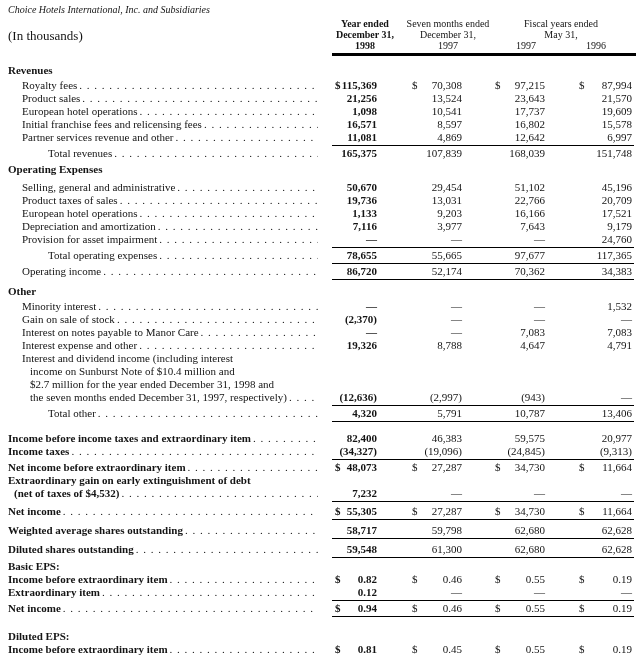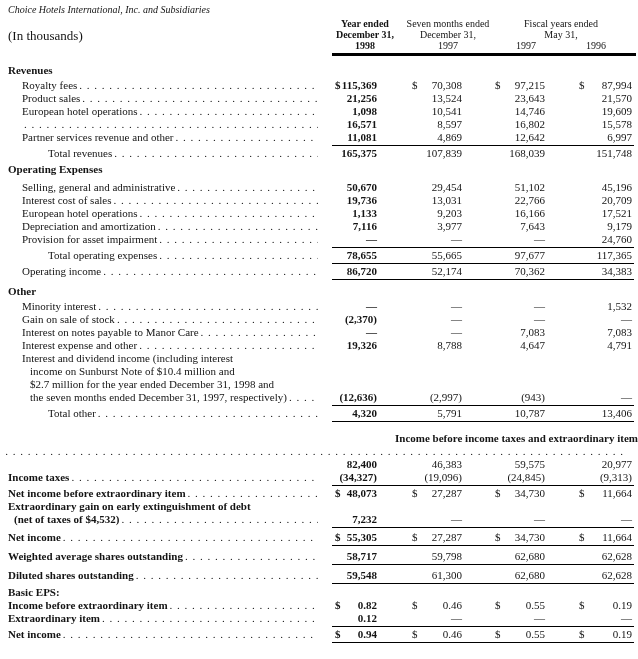--- a/index.html
+++ b/index.html
@@ -121,26 +121,27 @@
           <div class="c c3">21,570</div>
         </div>
       </div>
       <div class="row">
         <span style="width: 14px; flex-shrink: 0;"></span>
         <span class="txt">European hotel operations</span>
         <span class="leader"></span>
         <div class="cols">
           <div class="c c0 bold">1,098</div>
           <div class="c c1">10,541</div>
-          <div class="c c2">14,746</div>
+          <div class="c c2">17,737</div>
           <div class="c c3">19,609</div>
         </div>
       </div>
       <div class="row">
         <span style="width: 14px; flex-shrink: 0;"></span>
+        <span class="txt">Initial franchise fees and relicensing fees</span>
         <span class="leader"></span>
         <div class="cols">
           <div class="c c0 bold">16,571</div>
           <div class="c c1">8,597</div>
           <div class="c c2">16,802</div>
           <div class="c c3">15,578</div>
         </div>
       </div>
       <div class="row">
         <span style="width: 14px; flex-shrink: 0;"></span>
@@ -178,21 +179,21 @@
         <span class="leader"></span>
         <div class="cols">
           <div class="c c0 bold">50,670</div>
           <div class="c c1">29,454</div>
           <div class="c c2">51,102</div>
           <div class="c c3">45,196</div>
         </div>
       </div>
       <div class="row">
         <span style="width: 14px; flex-shrink: 0;"></span>
-        <span class="txt">Interest cost of sales</span>
+        <span class="txt">Product taxes of sales</span>
         <span class="leader"></span>
         <div class="cols">
           <div class="c c0 bold">19,736</div>
           <div class="c c1">13,031</div>
           <div class="c c2">22,766</div>
           <div class="c c3">20,709</div>
         </div>
       </div>
       <div class="row">
         <span style="width: 14px; flex-shrink: 0;"></span>
@@ -343,21 +344,21 @@
         <div class="cols">
           <div class="c c0 bold">4,320</div>
           <div class="c c1">5,791</div>
           <div class="c c2">10,787</div>
           <div class="c c3">13,406</div>
         </div>
       </div>
       <div class="rule">
         <div></div>
       </div>
-      <div class="row" style="margin-top: 10px; flex-direction: column;">
+      <div class="row" style="margin-top: 10px;">
         <span style="width: 0px; flex-shrink: 0;"></span>
         <span class="txt bold">Income before income taxes and extraordinary item</span>
         <span class="leader"></span>
         <div class="cols">
           <div class="c c0 bold">82,400</div>
           <div class="c c1">46,383</div>
           <div class="c c2">59,575</div>
           <div class="c c3">20,977</div>
         </div>
       </div>

